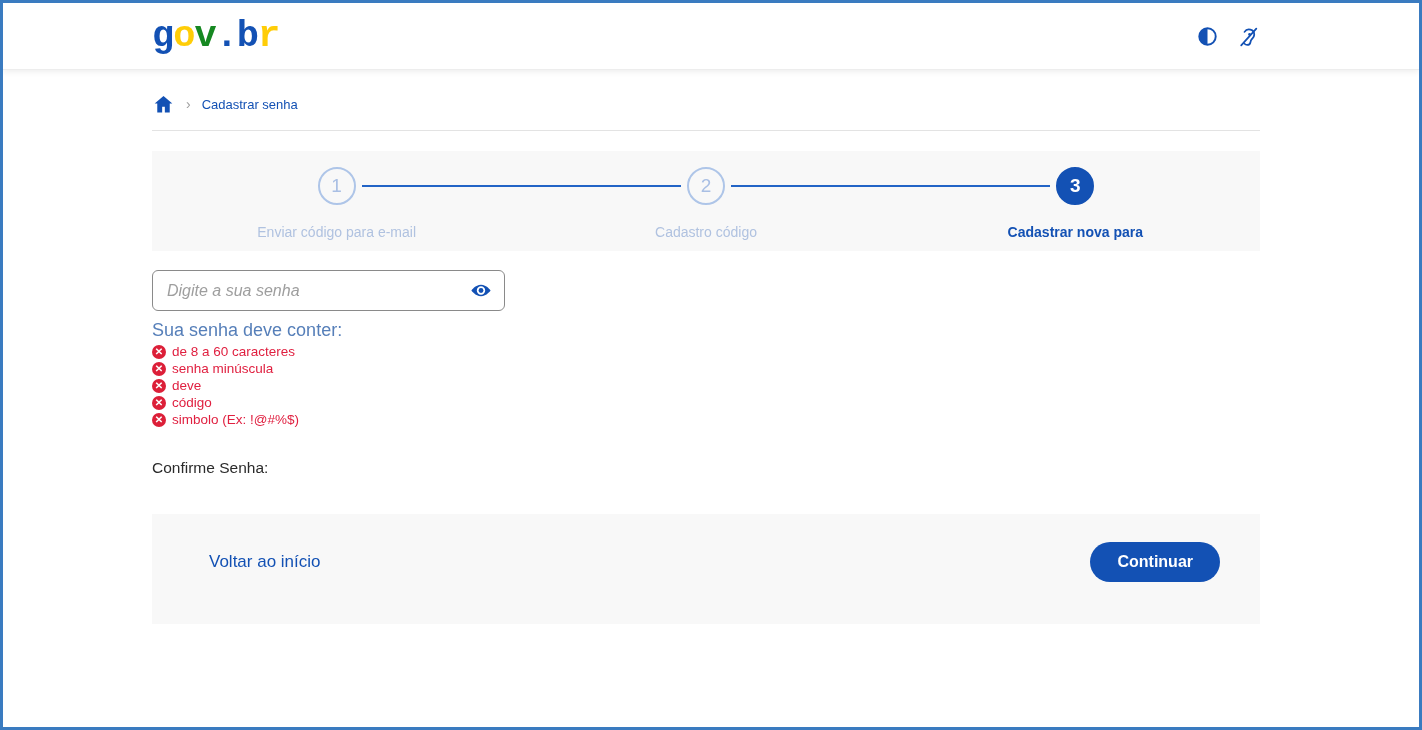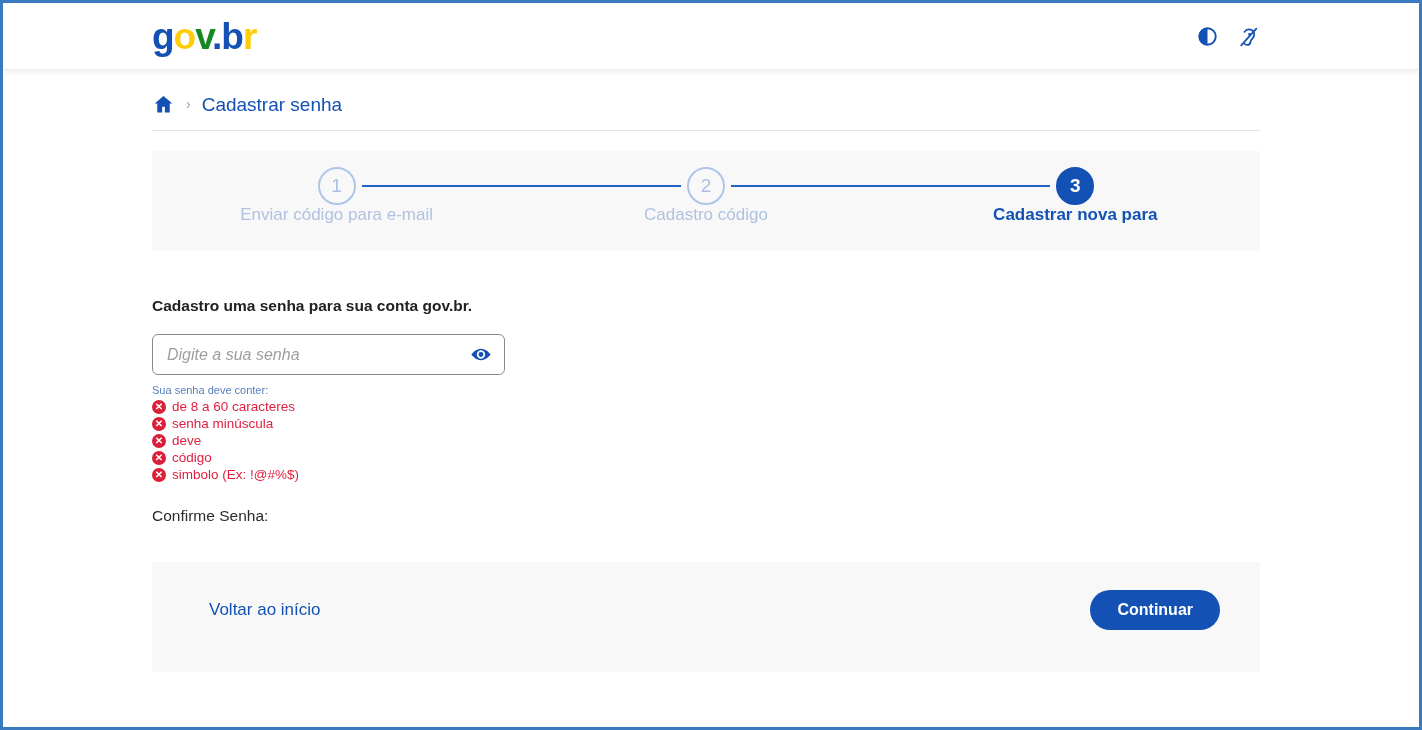--- a/index.html
+++ b/index.html
@@ -14,50 +14,50 @@
     position:relative;
   }
 
   
   .header {
     height:67px;
     display:flex; align-items:center; justify-content:space-between;
     padding:0 158px 0 149px;
     border-bottom:1px solid #ededed;
     box-shadow:0 2px 6px rgba(0,0,0,.07);
-    position:relative; z-index:2; background:#fff;
+    position:relative; z-index:2; background:#fff;font-family:Liberation Mono, monospace;
   }
   .logo { font-size:37px; font-weight:700; letter-spacing:-1px; line-height:1; cursor:pointer; }
   .logo .c-blue  { color:#1351B4; }
   .logo .c-yellow{ color:#FFCD07; }
   .logo .c-green { color:#168821; }
   .header-icons { display:flex; align-items:center; gap:15px; }
   .hicon { width:26px; height:26px; display:flex; align-items:center; justify-content:center; cursor:pointer; background:none; border:none; }
 
   
   .container { width:1108px; margin-left:149px; }
 
   
   .breadcrumb { margin-top:23px; display:flex; align-items:center; gap:11px; }
   .crumb-sep { color:#9e9e9e; font-size:14px; position:relative; top:-1px; }
-  .crumb-current { color:#1351B4; font-size:19px; }
+  .crumb-current { color:#1351B4; font-size:13px; }
   .bc-divider { border-bottom:1px solid #e3e3e3; margin-top:14px; }
 
   
   .stepper { margin-top:20px; background:#f8f8f8; height:100px; position:relative; }
   .steps { display:flex; height:100%; position:relative; z-index:1; }
   .step { flex:1; display:flex; flex-direction:column; align-items:center; padding-top:16px; }
   .circle {
     width:38px; height:38px; border-radius:50%;
     border:2px solid #aec5e8; background:#f8f8f8; color:#a9bfe4;
     display:flex; align-items:center; justify-content:center;
     font-size:19px; font-weight:500;
   }
   .step.active .circle { background:#1351B4; border-color:#1351B4; color:#fff; font-weight:700; }
-  .step-label { margin-top:0; font-size:17px; color:#b0c2e0; }
+  .step-label { margin-top:19px; font-size:14px; color:#b0c2e0; }
   .step.active .step-label { color:#1351B4; font-weight:700; }
   .connector { position:absolute; top:34px; height:2px; background:#2264c6; z-index:0; }
   .connector.c1 { left:calc(16.667% + 25px); width:calc(33.333% - 50px); }
   .connector.c2 { left:calc(50% + 25px);     width:calc(33.333% - 50px); }
 
   
   .form-heading { margin-top:46px; font-size:15.5px; font-weight:700; color:#222; }
   .cpf-row { margin-top:25px; display:flex; align-items:center; gap:9px; font-size:15.5px; color:#767676; }
   .cpf-blur { width:150px; height:15px; background:#aeaeae; border-radius:2px; filter:blur(4px); }
   .field-label { margin-top:24px; font-size:15.5px; color:#2b2b2b; }
@@ -67,30 +67,30 @@
     border:1px solid #8a8a8a; border-radius:6px;
     padding:0 46px 0 14px; font-size:16px; color:#333;
     font-family:"Liberation Sans", sans-serif;
     outline:none; background:#fff;
   }
   .pw-input::placeholder { font-style:italic; color:#9e9e9e; }
   .eye-btn { position:absolute; right:5px; top:0; height:100%; width:38px;
     display:flex; align-items:center; justify-content:center;
     background:none; border:none; cursor:pointer; }
 
-  .req-title { margin-top:9px; font-size:11px; color:#567fb9; }
+  .req-title { margin-top:9px; font-size:18px; color:#567fb9; }
   .req-list { list-style:none; margin-top:2px; }
   .req-item { display:flex; align-items:center; gap:6px; height:17px; font-size:13.5px; color:#e02040; }
   .x-circle {
     width:14px; height:14px; border-radius:50%; background:#dc1f38;
     color:#fff; font-size:10px; font-weight:700;
     display:flex; align-items:center; justify-content:center; line-height:1;
     flex:none;
   }
-  .confirm-label { margin-top:24px; }
+  .confirm-label { margin-top:31px; }
 
   
   .footer-bar {
     margin-top:37px; background:#f8f8f8; height:110px;
     display:flex; align-items:flex-start; justify-content:space-between;
     padding:28px 40px 0 57px;
   }
   .back-link { color:#1351B4; font-size:17px; text-decoration:none; line-height:40px; cursor:pointer; }
   .continue-btn {
     height:40px; border:none; border-radius:20px;
@@ -150,21 +150,20 @@
           <div class="circle">2</div>
           <div class="step-label">Cadastro código</div>
         </div>
         <div class="step active">
           <div class="circle">3</div>
           <div class="step-label">Cadastrar nova para</div>
         </div>
       </div>
     </div>
 
-    <h1 class="form-heading">Cadastro uma senha para sua conta gov.br.</h1>
 
 
     <div class="input-wrap">
       <input type="text" class="pw-input" placeholder="Digite a sua senha" style="">
       <button class="eye-btn">
         <svg width="24" height="24" viewBox="0 0 24 24">
           <path d="M12 5.8c-5.6 0-9.6 5.7-9.6 5.7s4 5.7 9.6 5.7 9.6-5.7 9.6-5.7-4-5.7-9.6-5.7zm0 9.9a4.2 4.2 0 1 1 0-8.4 4.2 4.2 0 0 1 0 8.4z" fill="#1351B4"></path>
           <circle cx="12" cy="11.5" r="2.4" fill="#1351B4"></circle>
         </svg>
       </button>

